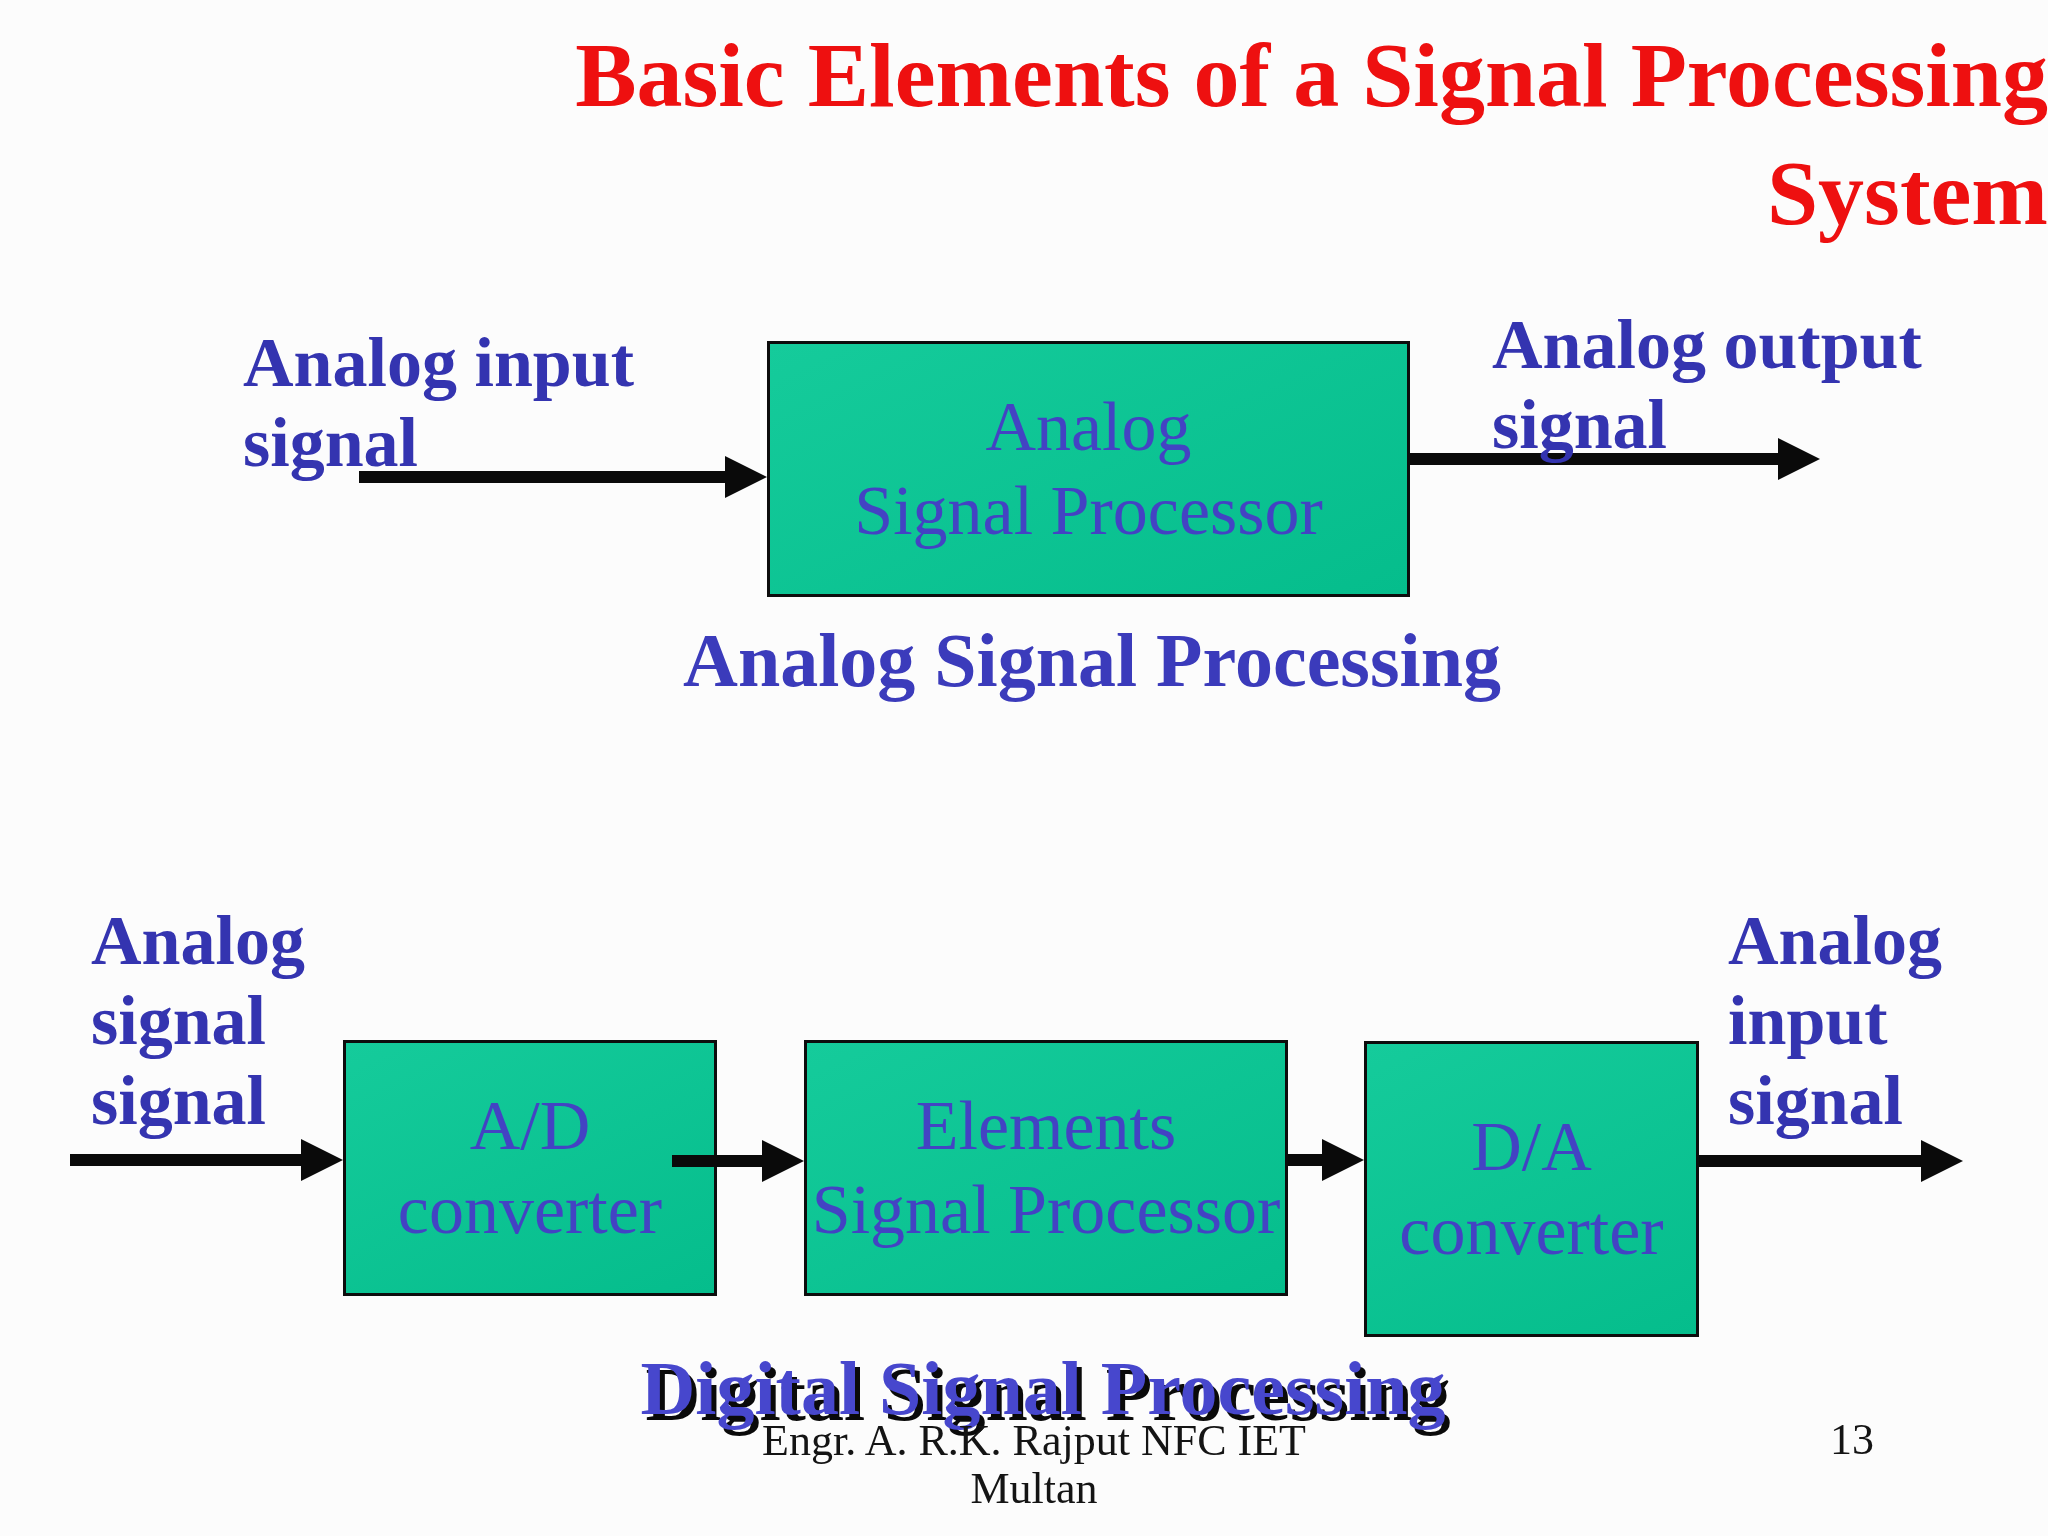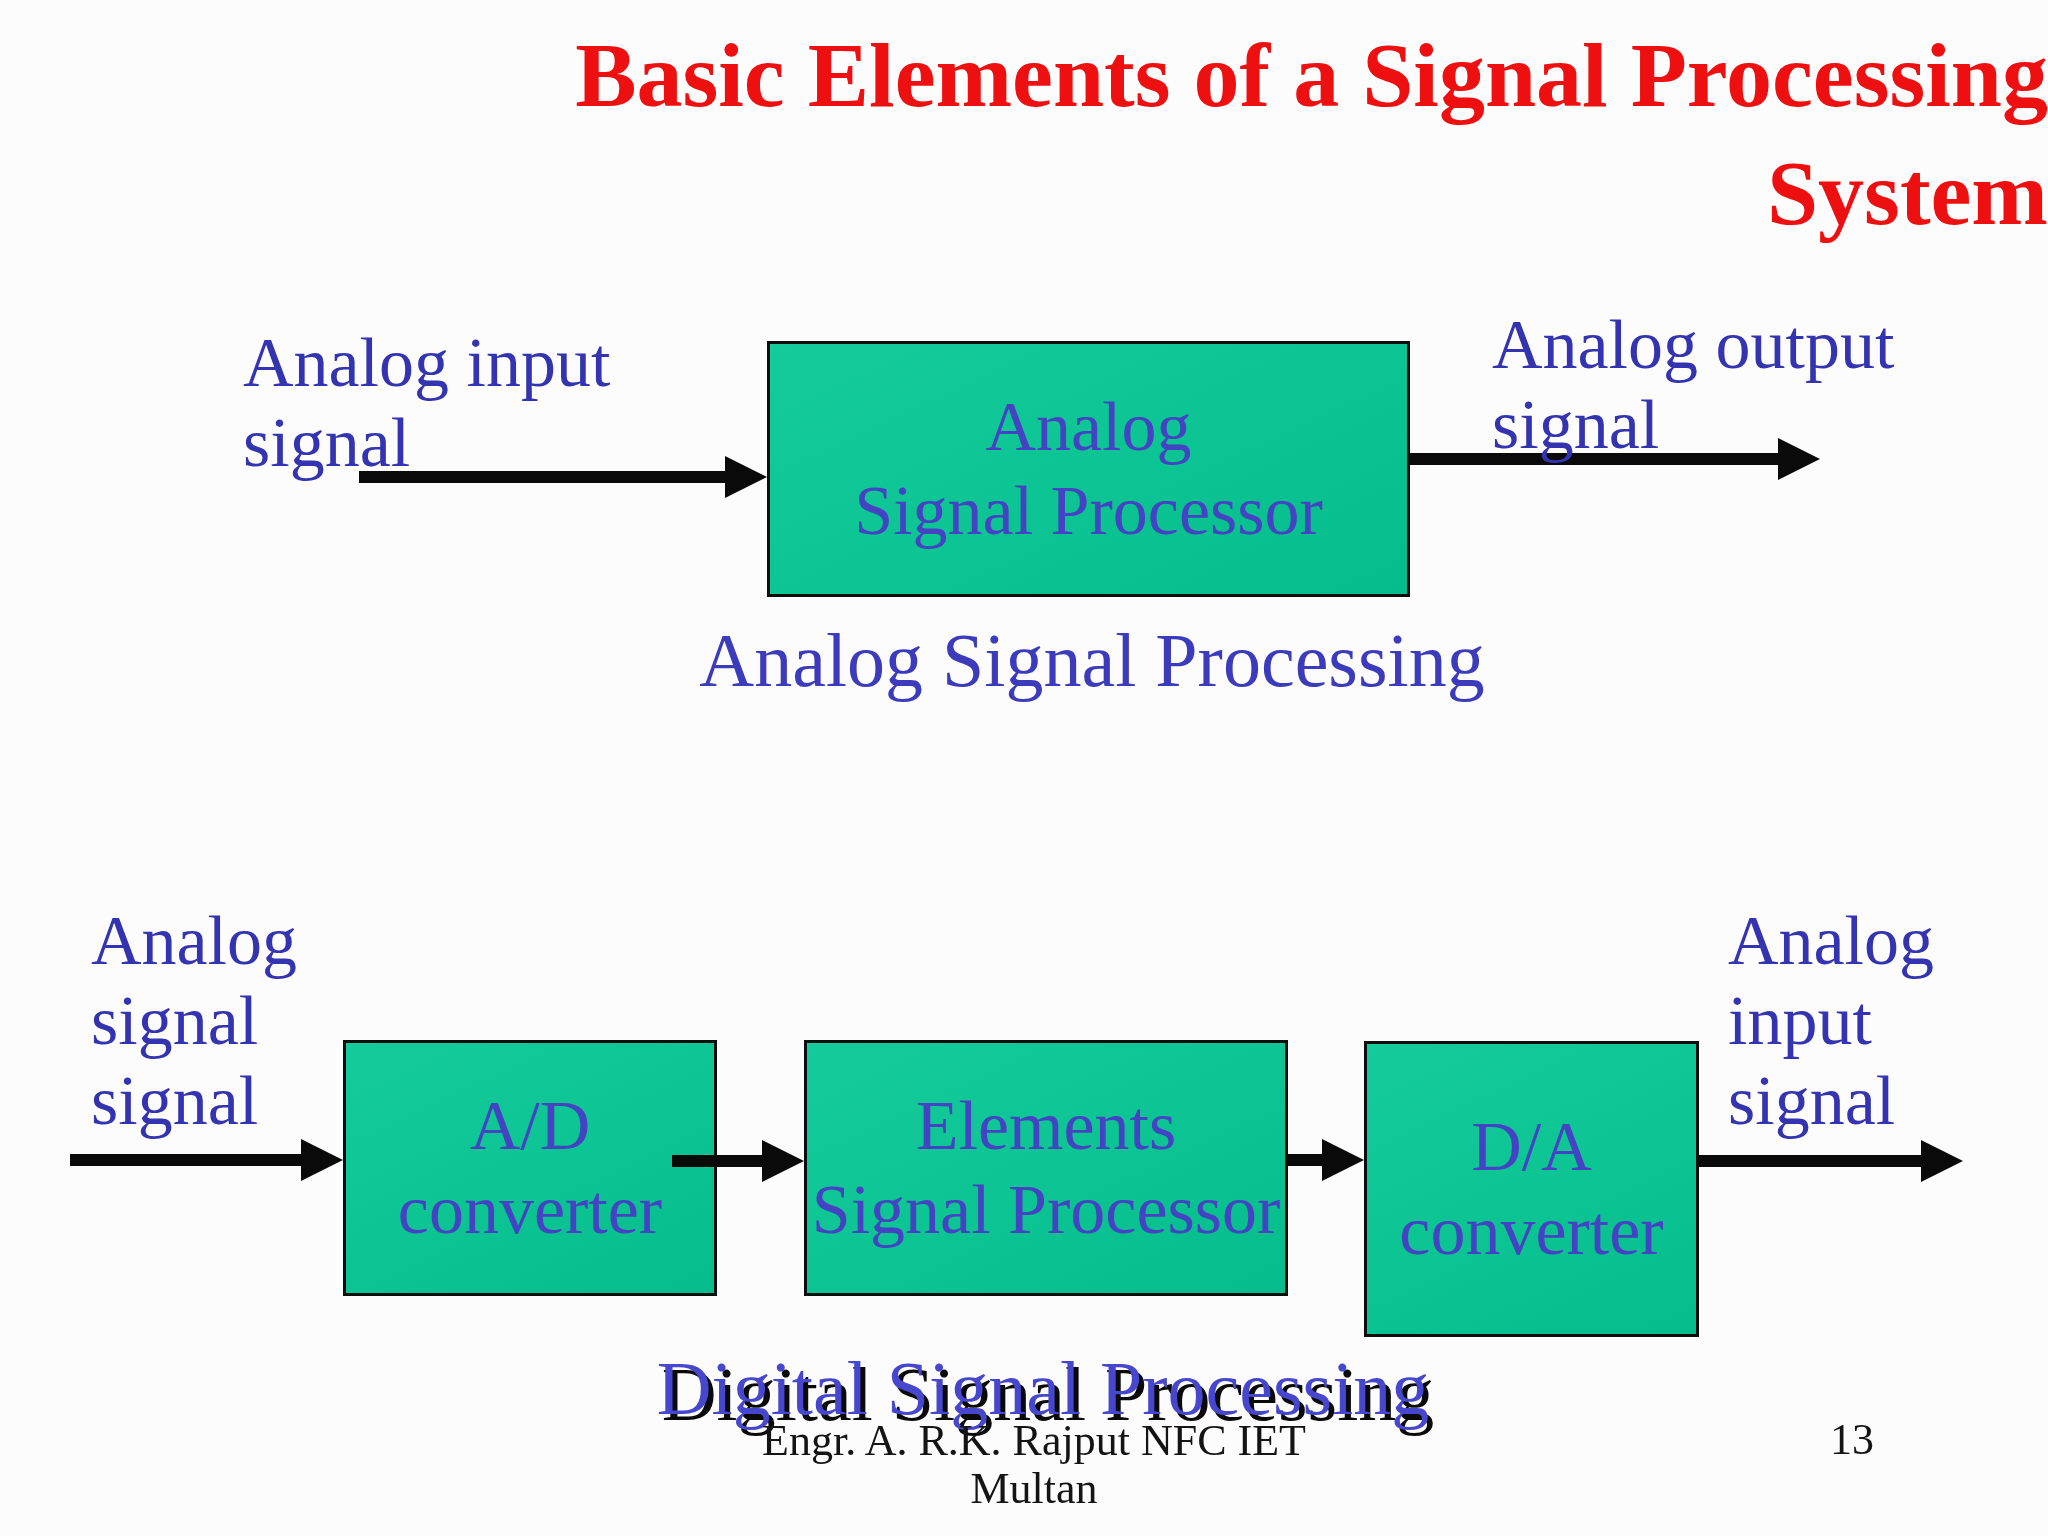--- a/index.html
+++ b/index.html
@@ -11,37 +11,37 @@
     font-family:"Liberation Serif","DejaVu Serif",serif;
   }
   .title{
     position:absolute;left:0;top:16px;width:2048px;
     text-align:right;font-weight:bold;
     font-size:92px;line-height:118px;
     color:var(--title_red,#ee1010);
   }
   .lbl{
     position:absolute;
-    font-weight:normal;font-size:70px;line-height:80px;
+    font-weight:bold;font-size:70px;line-height:80px;
     color:var(--label_blue,#3434b0);
     white-space:nowrap;
   }
   .gbox{
     position:absolute;box-sizing:border-box;
     border:3px solid var(--box_border,#0d0d0d);
     background:linear-gradient(155deg,var(--box_green_light,#15cb9b),var(--box_green,#05bd8c));
     display:flex;flex-direction:column;justify-content:center;
     text-align:center;
     font-size:70px;line-height:84px;
     color:var(--box_text_blue,#4343c3);
     white-space:nowrap;
   }
   .caption{
     position:absolute;width:1060px;text-align:center;
-    font-weight:normal;font-size:76px;line-height:80px;
+    font-weight:bold;font-size:76px;line-height:80px;
     color:var(--caption_blue,#3b3bbb);
     white-space:nowrap;
   }
   .caption.shadowed{
     color:var(--caption2_blue,#4747cd);
     text-shadow:5px 6px 0 var(--arrow_black,#0a0a0a);
   }
   .arrow{position:absolute;height:42px;display:flex;align-items:center;}
   .arrow .shaft{flex:1;height:12px;background:var(--arrow_black,#0a0a0a);}
   .arrow .head{

